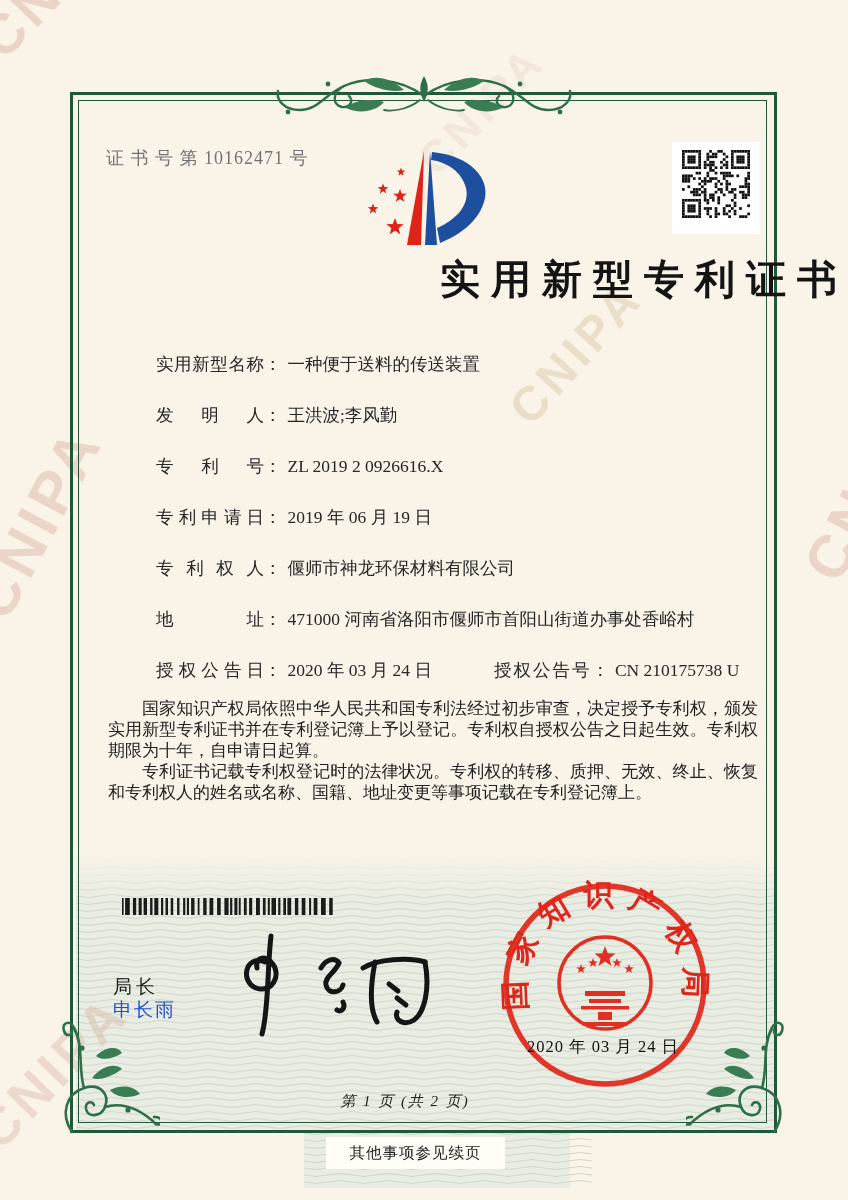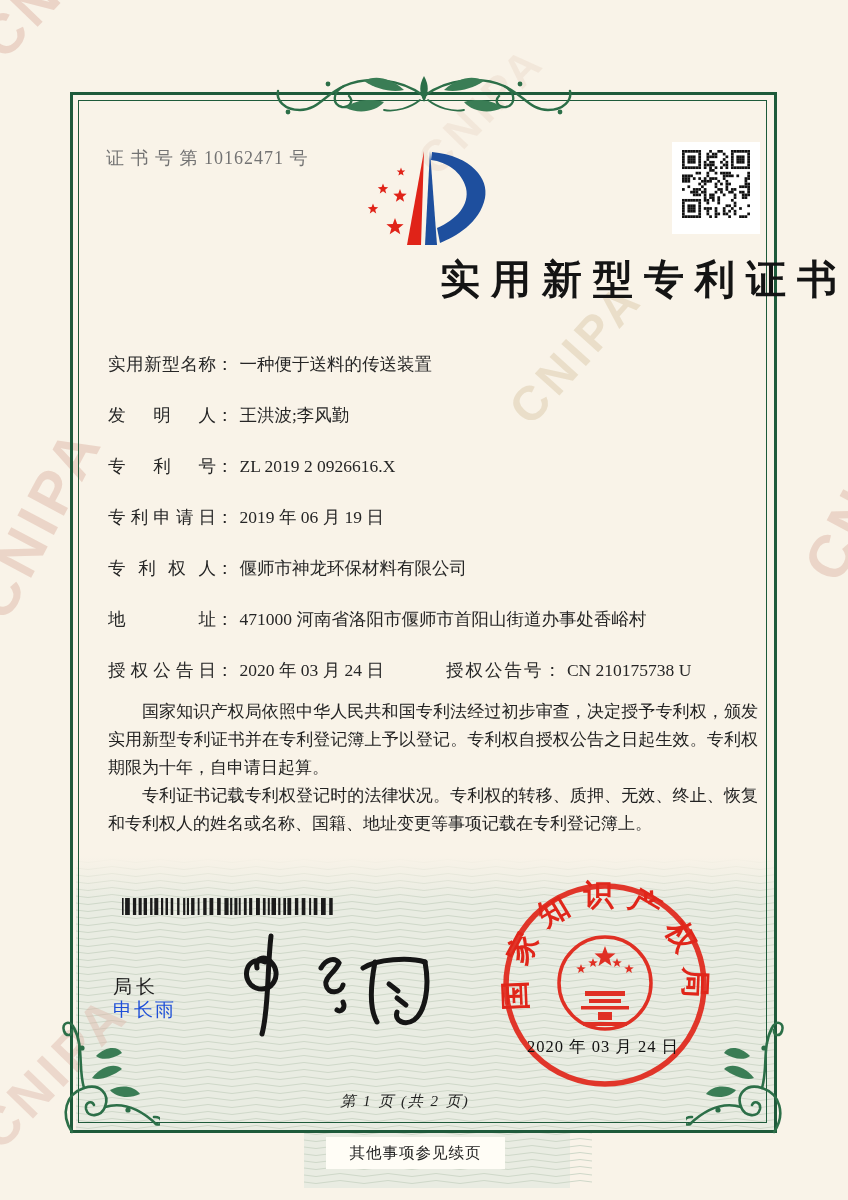--- a/index.html
+++ b/index.html
@@ -18,25 +18,25 @@
   
   .content{z-index:5;}
   .cert-no{left:106px;top:146px;font-size:18px;color:#737373;letter-spacing:1px;}
   .logo{left:352px;top:134px;width:150px;height:120px;}
   .qr-patch{left:672px;top:142px;width:88px;height:92px;background:#ffffff;}
   .qr{left:682px;top:150px;}
   .title{left:0;top:252px;width:848px;text-align:right;font-size:40px;font-weight:bold;
          letter-spacing:11px;text-indent:11px;color:#141414;}
   .fields{left:108px;top:352px;width:620px;font-size:17.5px;color:#262626;}
   .frow{height:25px;line-height:25px;margin-bottom:26px;white-space:nowrap;}
-  .flabel{display:inline-block;width:108px;text-align:justify;text-align-last:justify;vertical-align:top;}
+  .flabel{display:inline-block;width:108px;text-align:justify;text-align-last:justify;vertical-align:top;margin-left:48px;}
   .fcolon{display:inline-block;margin-right:6px;}
   .gpair{margin-left:62px;}
   .gpair .glabel{letter-spacing:2px;}
-  .body-text{left:108px;top:698px;width:650px;font-size:17px;line-height:28px;
+  .body-text{left:108px;top:698px;width:650px;font-size:17px;line-height:21px;
              text-align:justify;color:#222;}
   .body-text p{margin:0;text-indent:2em;}
   .barcode{left:120px;top:898px;}
   .director-title{left:113px;top:962px;font-size:19px;letter-spacing:4px;color:#1c1c1c;margin-top:12px;}
   .director-name{left:113px;top:997px;font-size:19px;letter-spacing:2px;color:#1d4ed8;}
   .signature{left:225px;top:928px;width:220px;height:112px;}
   .seal{left:497px;top:877px;width:216px;height:216px;z-index:5;}
   .seal-date{left:518px;top:1036px;width:170px;text-align:center;font-size:16.5px;
              letter-spacing:1px;color:#111;z-index:6;}
   .page-info{left:0;top:1092px;width:810px;text-align:center;font-size:15px;color:#222;letter-spacing:2px;font-style:italic;}

